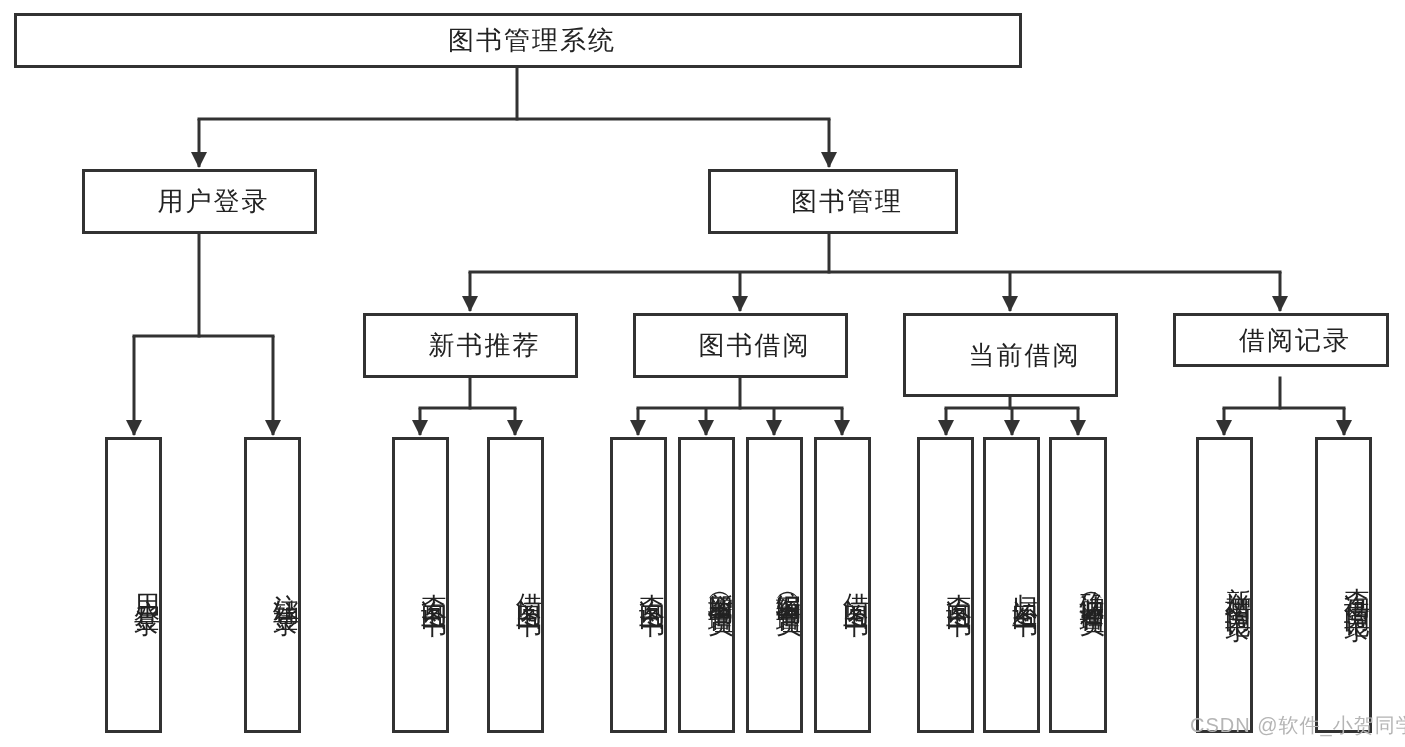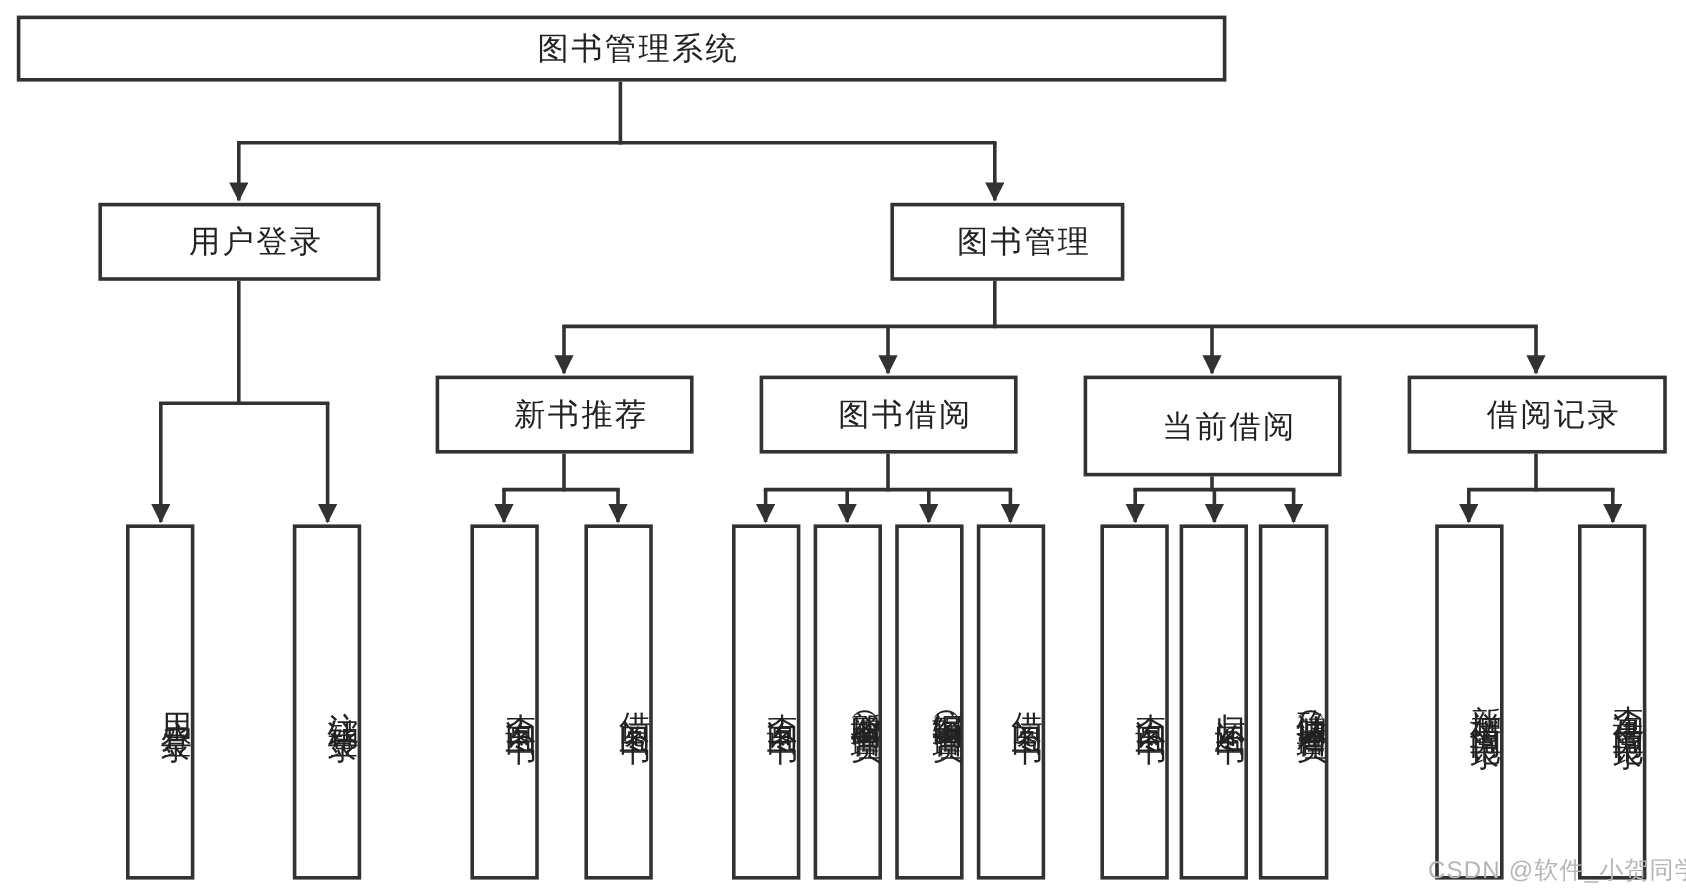--- a/index.html
+++ b/index.html
@@ -116,34 +116,34 @@
     </g>
   </svg>
 
   <div class="box" style="left:14px; top:13px; width:1008px; height:55px;">
     <span class="h-label">图书管理系统</span>
   </div>
 
   <div class="box" style="left:82px; top:169px; width:235px; height:65px;">
     <span class="h-label">用户登录</span>
   </div>
-  <div class="box" style="left:742px; top:169px; width:195px; height:65px;font-family:Liberation Mono, monospace;">
+  <div class="box" style="left:708px; top:169px; width:250px; height:65px;font-family:Liberation Mono, monospace;">
     <span class="h-label">图书管理</span>
   </div>
 
   <div class="box" style="left:633px; top:313px; width:215px; height:65px;">
     <span class="h-label">图书借阅</span>
   </div>
   <div class="box" style="left:363px; top:313px; width:215px; height:65px;">
     <span class="h-label">新书推荐</span>
   </div>
   <div class="box" style="left:903px; top:313px; width:215px; height:84px;">
     <span class="h-label">当前借阅</span>
   </div>
-  <div class="box" style="left:1173px; top:313px; width:216px; height:65px;">
+  <div class="box" style="left:1173px; top:313px; width:216px; height:54px;">
     <span class="h-label">借阅记录</span>
   </div>
 
   <div class="box" style="left:105px; top:437px; width:57px; height:296px;">
     <span class="v-label">用户登录</span>
   </div>
   <div class="box" style="left:244px; top:437px; width:57px; height:296px;">
     <span class="v-label">注销登录</span>
   </div>
 

